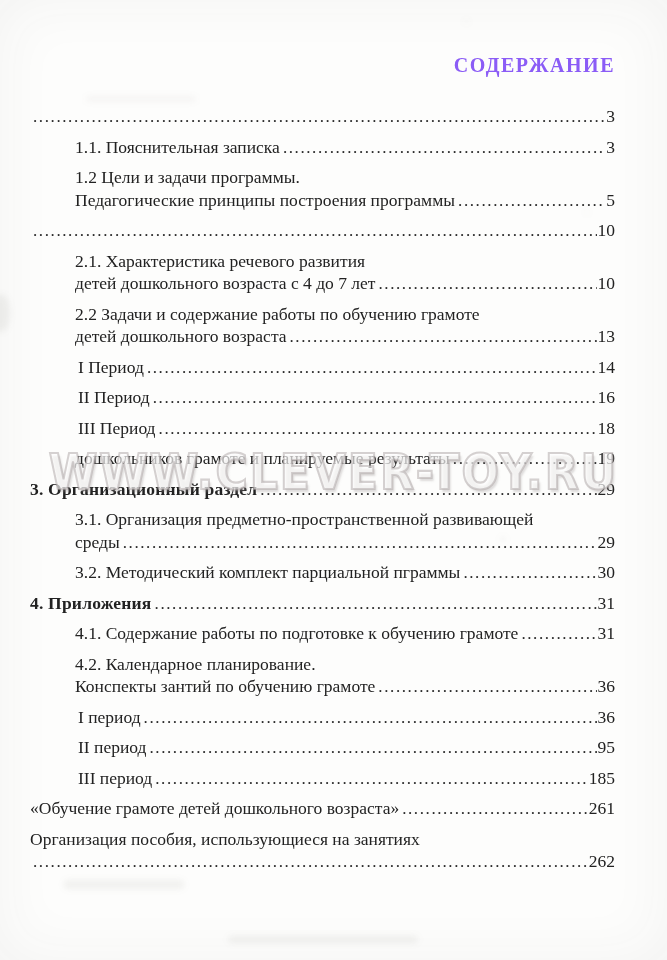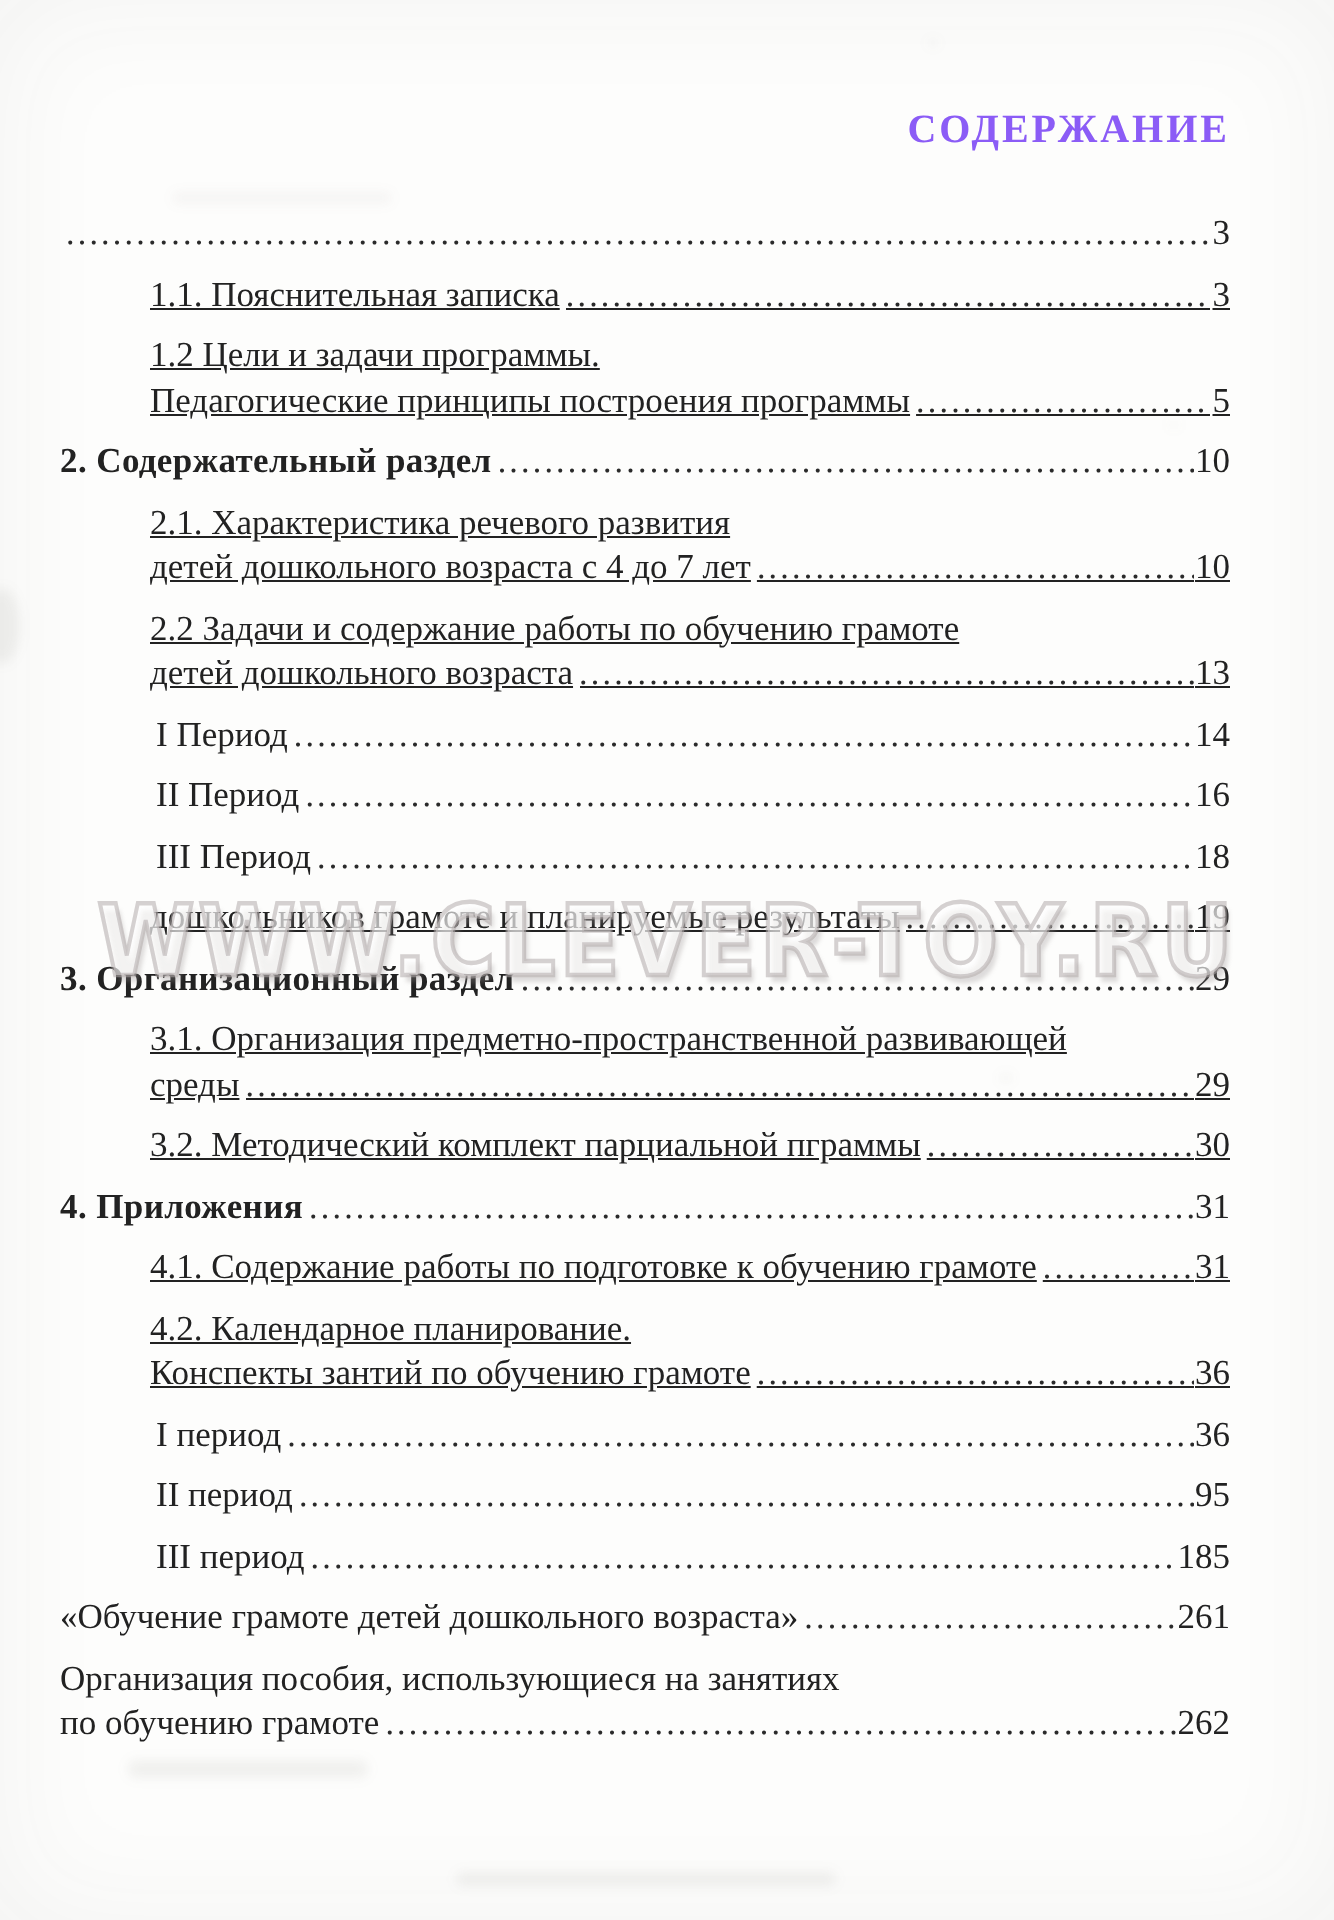--- a/index.html
+++ b/index.html
@@ -26,21 +26,21 @@
     font-size:20px;
     font-weight:bold;
     letter-spacing:1.5px;
     color:#8b5cf6;
     line-height:26px;
   }
   .toc{ font-size:17.5px; }
   .entry{ margin:0 0 7px 0; }
   .entry.bold .txt{ font-weight:bold; letter-spacing:0.2px; }
   .entry.lvl0{ margin-left:0; }
-  .entry.lvl1{ margin-left:45px;text-decoration:underline; }
+  .entry.lvl1{ margin-left:45px; }
   .entry.lvl2{ margin-left:48px; }
   .line{ line-height:22.5px; white-space:nowrap; }
   .line.last{ display:flex; align-items:baseline; }
   .txt{ flex:0 0 auto; }
   .leader{
     flex:1 1 auto;
     overflow:hidden;
     white-space:nowrap;
     margin:0 1px 0 3px;
     color:#2a2a2a;
@@ -110,21 +110,20 @@
         <div class="entry lvl1">
           <div class="line"><span class="txt">1.2 Цели и задачи программы.</span></div>
           <div class="line last">
             <span class="txt">Педагогические принципы построения программы</span>
             <span class="leader"></span>
             <span class="pg">5</span>
           </div>
         </div>
         <div class="entry lvl0 bold">
           <div class="line last">
-            <span class="txt">2. Содержательный раздел</span>
             <span class="leader"></span>
             <span class="pg">10</span>
           </div>
         </div>
         <div class="entry lvl1">
           <div class="line"><span class="txt">2.1. Характеристика речевого развития</span></div>
           <div class="line last">
             <span class="txt">детей дошкольного возраста с 4 до 7 лет</span>
             <span class="leader"></span>
             <span class="pg">10</span>
@@ -234,20 +233,19 @@
         <div class="entry lvl0">
           <div class="line last">
             <span class="txt">«Обучение грамоте детей дошкольного возраста»</span>
             <span class="leader"></span>
             <span class="pg">261</span>
           </div>
         </div>
         <div class="entry lvl0">
           <div class="line"><span class="txt">Организация пособия, использующиеся на занятиях</span></div>
           <div class="line last">
-            <span class="txt">по обучению грамоте</span>
             <span class="leader"></span>
             <span class="pg">262</span>
           </div>
         </div>
       </div>
   </div>
 </div>
 
 </body></html>

